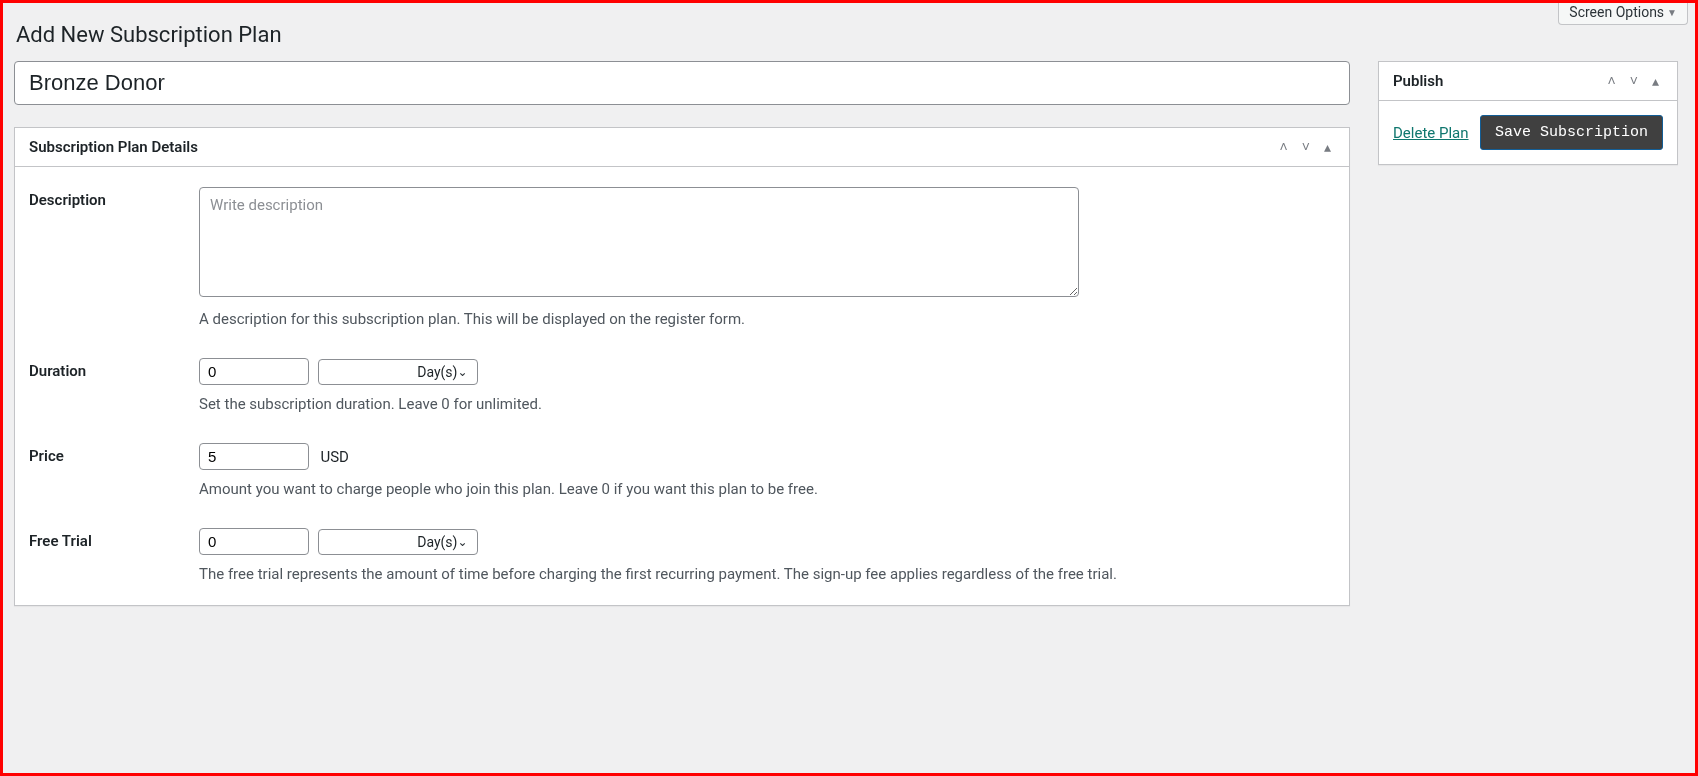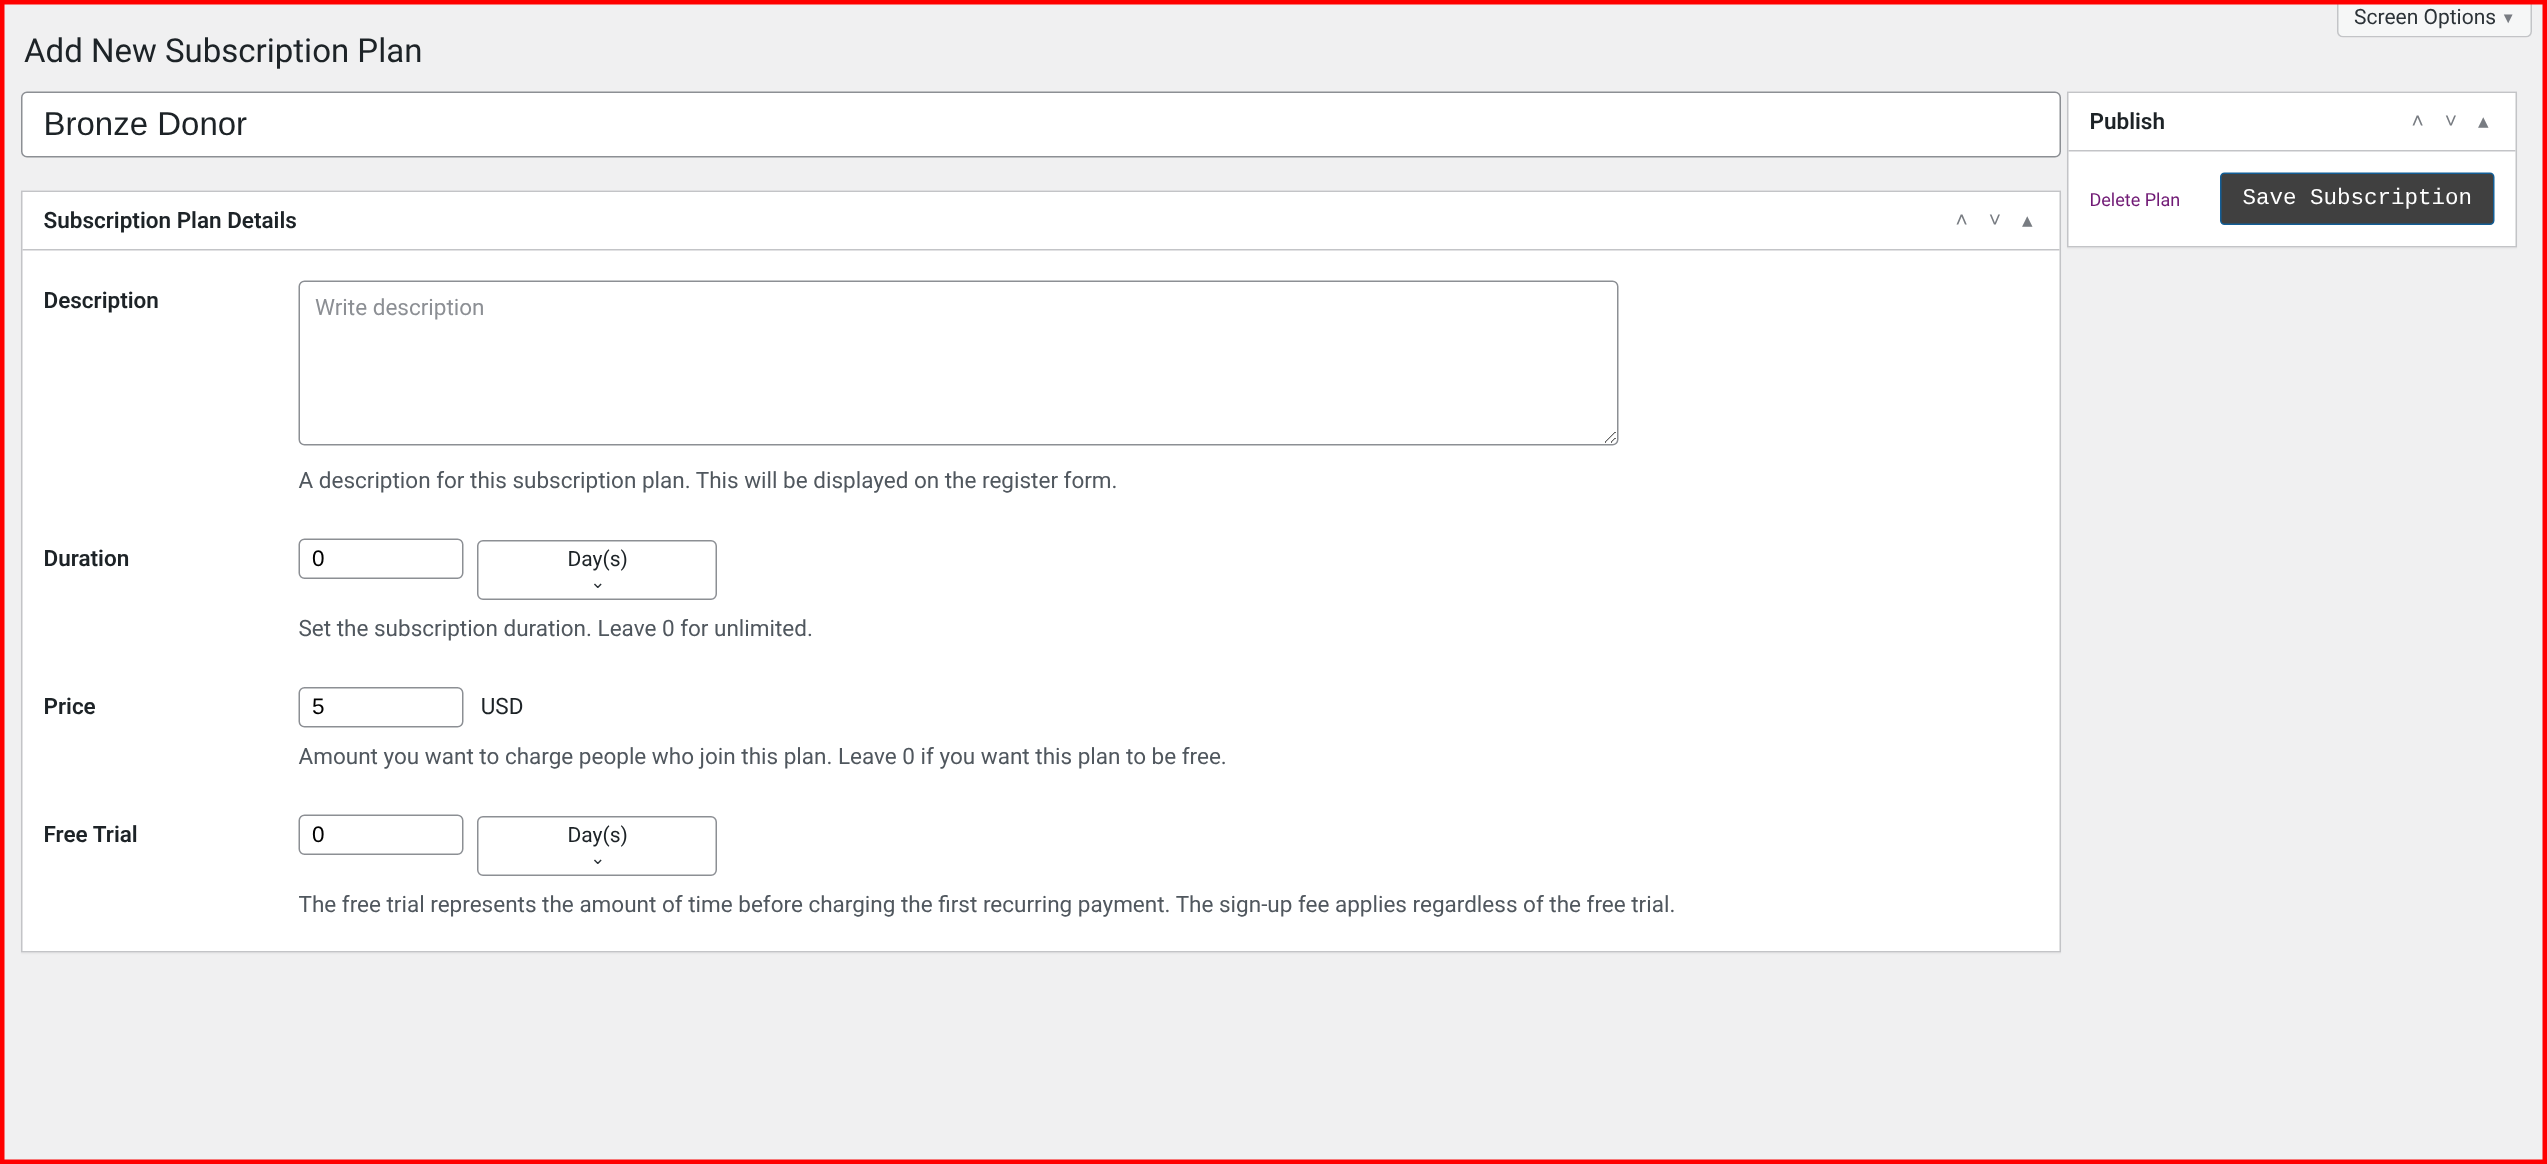--- a/index.html
+++ b/index.html
@@ -29,21 +29,21 @@
     border-radius: 0 0 4px 4px;
     padding: 4px 10px;
     font-size: 14px;
     cursor: pointer;
     display: flex; align-items:center; gap:3px;
     color:#2c3338;
   }
   .screen-options span.tri { font-size: 10px; color:#787c82;}
   .wrap { padding: 10px 20px 0 14px; }
   h1.page-title { font-size: 22px; font-weight: 400; margin: 12px 0 14px 2px; color:#1d2327;}
-  .columns { display: flex; gap: 4px; align-items: flex-start; }
+  .columns { display: flex; gap: 28px; align-items: flex-start; }
   .col-main { flex: 1; }
   .col-side { width: 300px; flex: 0 0 300px; }
 
   .title-input {
     width: 100%;
     font-size: 22px;
     padding: 8px 14px;
     border: 1px solid #8c8f94;
     border-radius: 4px;
     background: #fff;
@@ -82,27 +82,27 @@
     font-family: inherit;
   }
   textarea.desc::placeholder { color:#8c8f94; }
 
   .small-input {
     width: 110px; padding:4px 8px; border:1px solid #8c8f94; border-radius:4px; font-size:15px;
   }
   .select-wrap {
     display:inline-flex; align-items:center; justify-content:flex-end;
     width: 160px; padding:4px 10px; border:1px solid #8c8f94; border-radius:4px;
-    margin-left:6px; cursor:pointer; background:#fff;flex-direction:column;
+    margin-left:6px; cursor:pointer; background:#fff;
   }
   .select-wrap .chev { font-size:12px; color:#2c3338;}
   .inline-text { margin-left:8px; font-size:15px; }
 
   .publish-body { padding: 14px; display:flex; align-items:center; justify-content:space-between; }
-  .delete-link { color:#701a75; font-size:12px; cursor:pointer;}
+  .delete-link { color:#0f766e; text-decoration:underline; font-size:15px; cursor:pointer;}
   .save-btn {
     background:#404040; color:#fff; border:1px solid #135e96; border-radius:3px;
     padding:8px 14px; font-size:15px; cursor:pointer;font-family:Liberation Mono, monospace;
   }
 
   svg.arrow {
     position:absolute; pointer-events:none; z-index:999;
   }
 </style>
 </head>

